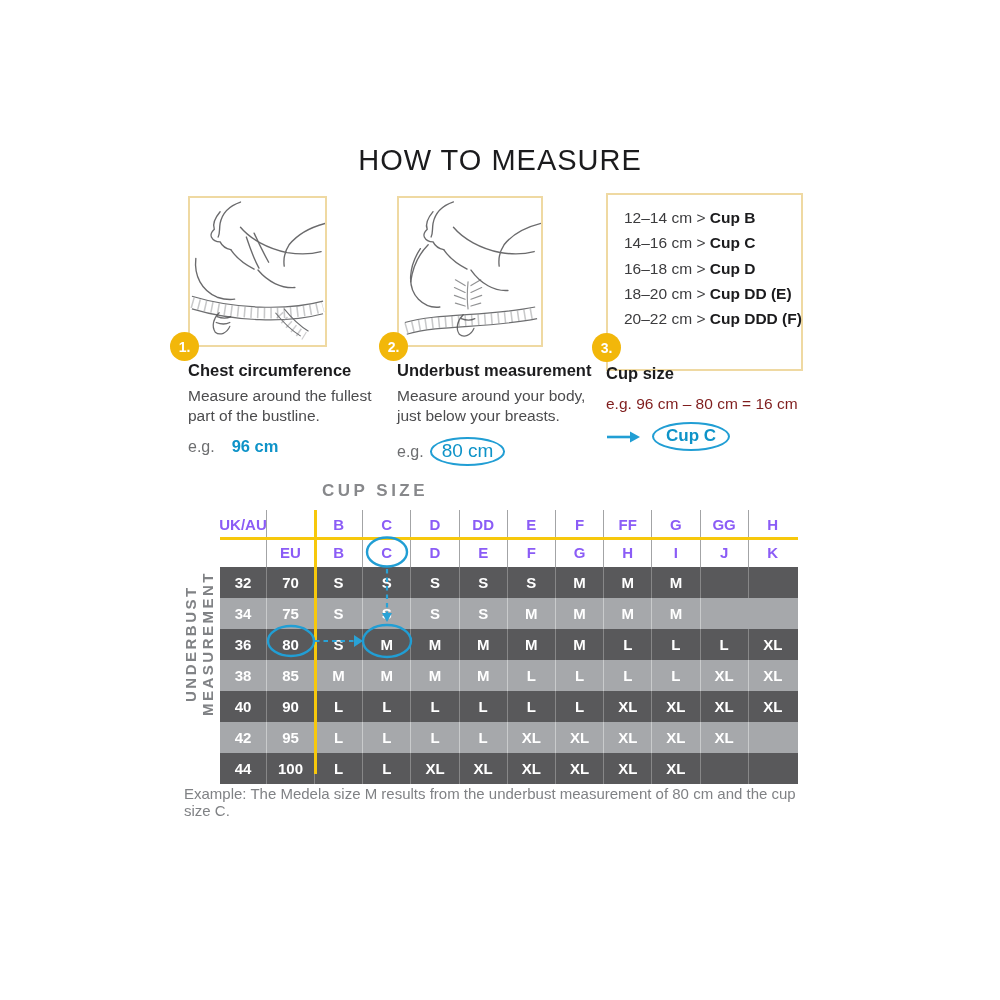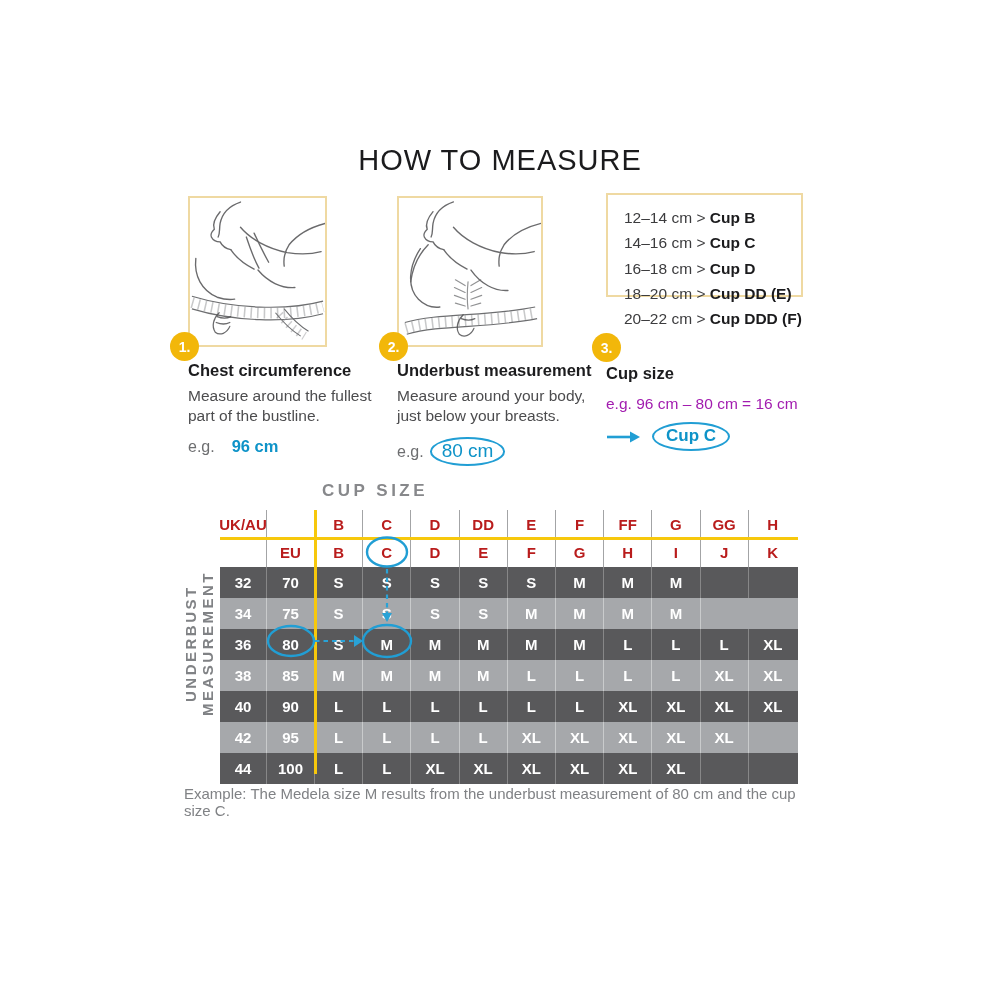--- a/index.html
+++ b/index.html
@@ -21,37 +21,37 @@
          color:#fff;font-weight:bold;font-size:14px;display:flex;align-items:center;
          justify-content:center;z-index:4;}
 
   .step-text{position:absolute;}
   .step-head{font-size:16.5px;font-weight:bold;color:#1c1c1e;margin-bottom:6px;}
   .step-body{font-size:15.5px;color:#4c4c4e;line-height:1.3;}
   .eg-row{margin-top:11px;font-size:16px;color:#6d6e70;display:flex;align-items:center;text-align:center;}
   .eg-value{color:#0e93c8;font-weight:bold;font-size:16.5px;margin-left:17px;}
   .eg-circled{display:inline-block;border:2.5px solid #219ed4;border-radius:50%;
               padding:1px 10px 2px 10px;color:#0e93c8;font-weight:normal;font-size:19px;margin-left:6px;}
-  .calc-row{margin-top:12px;font-size:15.5px;color:#a21caf;}
+  .calc-row{margin-top:12px;font-size:15.5px;color:#7f1d1d;}
   .result-row{margin-top:9px;display:flex;align-items:center;gap:10px;}
   .result-pill{display:inline-block;border:2.5px solid #219ed4;border-radius:50%;
                padding:2px 12px 3px 12px;color:#0e93c8;font-weight:bold;font-size:17px;}
 
   .cupsize-label{position:absolute;left:322px;top:481px;font-size:17px;font-weight:bold;
                  letter-spacing:3.5px;color:#87888b;}
   .vert-label{position:absolute;left:182px;top:512px;height:263px;
               writing-mode:vertical-rl;transform:rotate(180deg);text-align:center;
               font-weight:bold;font-size:15px;letter-spacing:2.5px;color:#808285;}
 
   
   .size-table{position:absolute;left:220px;top:510px;width:578px;}
   .t-row{display:grid;grid-template-columns:47px 48px repeat(10,48.2px);}
   .h-row{height:28.5px;}
   .h-cell{display:flex;align-items:center;justify-content:center;font-size:15px;
-          font-weight:bold;color:#b91c1c;border-right:1px solid #a3a4a6;box-sizing:border-box;}
+          font-weight:bold;color:#8b5cf6;border-right:1px solid #a3a4a6;box-sizing:border-box;}
   .h-cell:last-child{border-right:none;}
   .b-row{height:31px;}
   .b-row.dark{background:#59595b;}
   .b-row.light{background:#a6a8ab;}
   .b-cell{display:flex;align-items:center;justify-content:center;font-size:15px;
           font-weight:bold;color:#fff;box-sizing:border-box;}
   .b-row.dark .b-cell{border-right:1px solid rgba(255,255,255,0.28);}
   .b-row.light .b-cell{border-right:1px solid rgba(255,255,255,0.4);}
   .b-cell:last-child{border-right:none !important;}
 
@@ -127,21 +127,21 @@
         <path d="M6,128 C40,118 90,122 140,112" stroke="#6d6e70" stroke-width="1.2"></path>
         <path d="M8,140 C42,130 92,134 142,124" stroke="#6d6e70" stroke-width="1.2"></path>
       </g>
       <g fill="none" stroke="#515153" stroke-width="1.3" stroke-linecap="round" opacity="0.85">
         <path d="M66,120 C60,126 58,134 62,140 C67,144 74,141 77,134"></path>
         <path d="M64,124 C69,126 74,126 78,124"></path>
       </g>
     </svg>
   </div>
 
-  <div class="illus-box cup-box" style="left:606px;top:193px;width:197px;height:104px">
+  <div class="illus-box cup-box" style="left:606px;top:193px;width:197px;height:178px">
     <div id="cup-list">
         <div class="cup-line"><span class="cup-range">12–14 cm</span><span class="cup-arrow"> &gt; </span><span class="cup-name">Cup B</span></div>
         <div class="cup-line"><span class="cup-range">14–16 cm</span><span class="cup-arrow"> &gt; </span><span class="cup-name">Cup C</span></div>
         <div class="cup-line"><span class="cup-range">16–18 cm</span><span class="cup-arrow"> &gt; </span><span class="cup-name">Cup D</span></div>
         <div class="cup-line"><span class="cup-range">18–20 cm</span><span class="cup-arrow"> &gt; </span><span class="cup-name">Cup DD (E)</span></div>
         <div class="cup-line"><span class="cup-range">20–22 cm</span><span class="cup-arrow"> &gt; </span><span class="cup-name">Cup DDD (F)</span></div>
       </div>
   </div>
 
   <div class="badge" style="left:170px;top:332px">1.</div>

